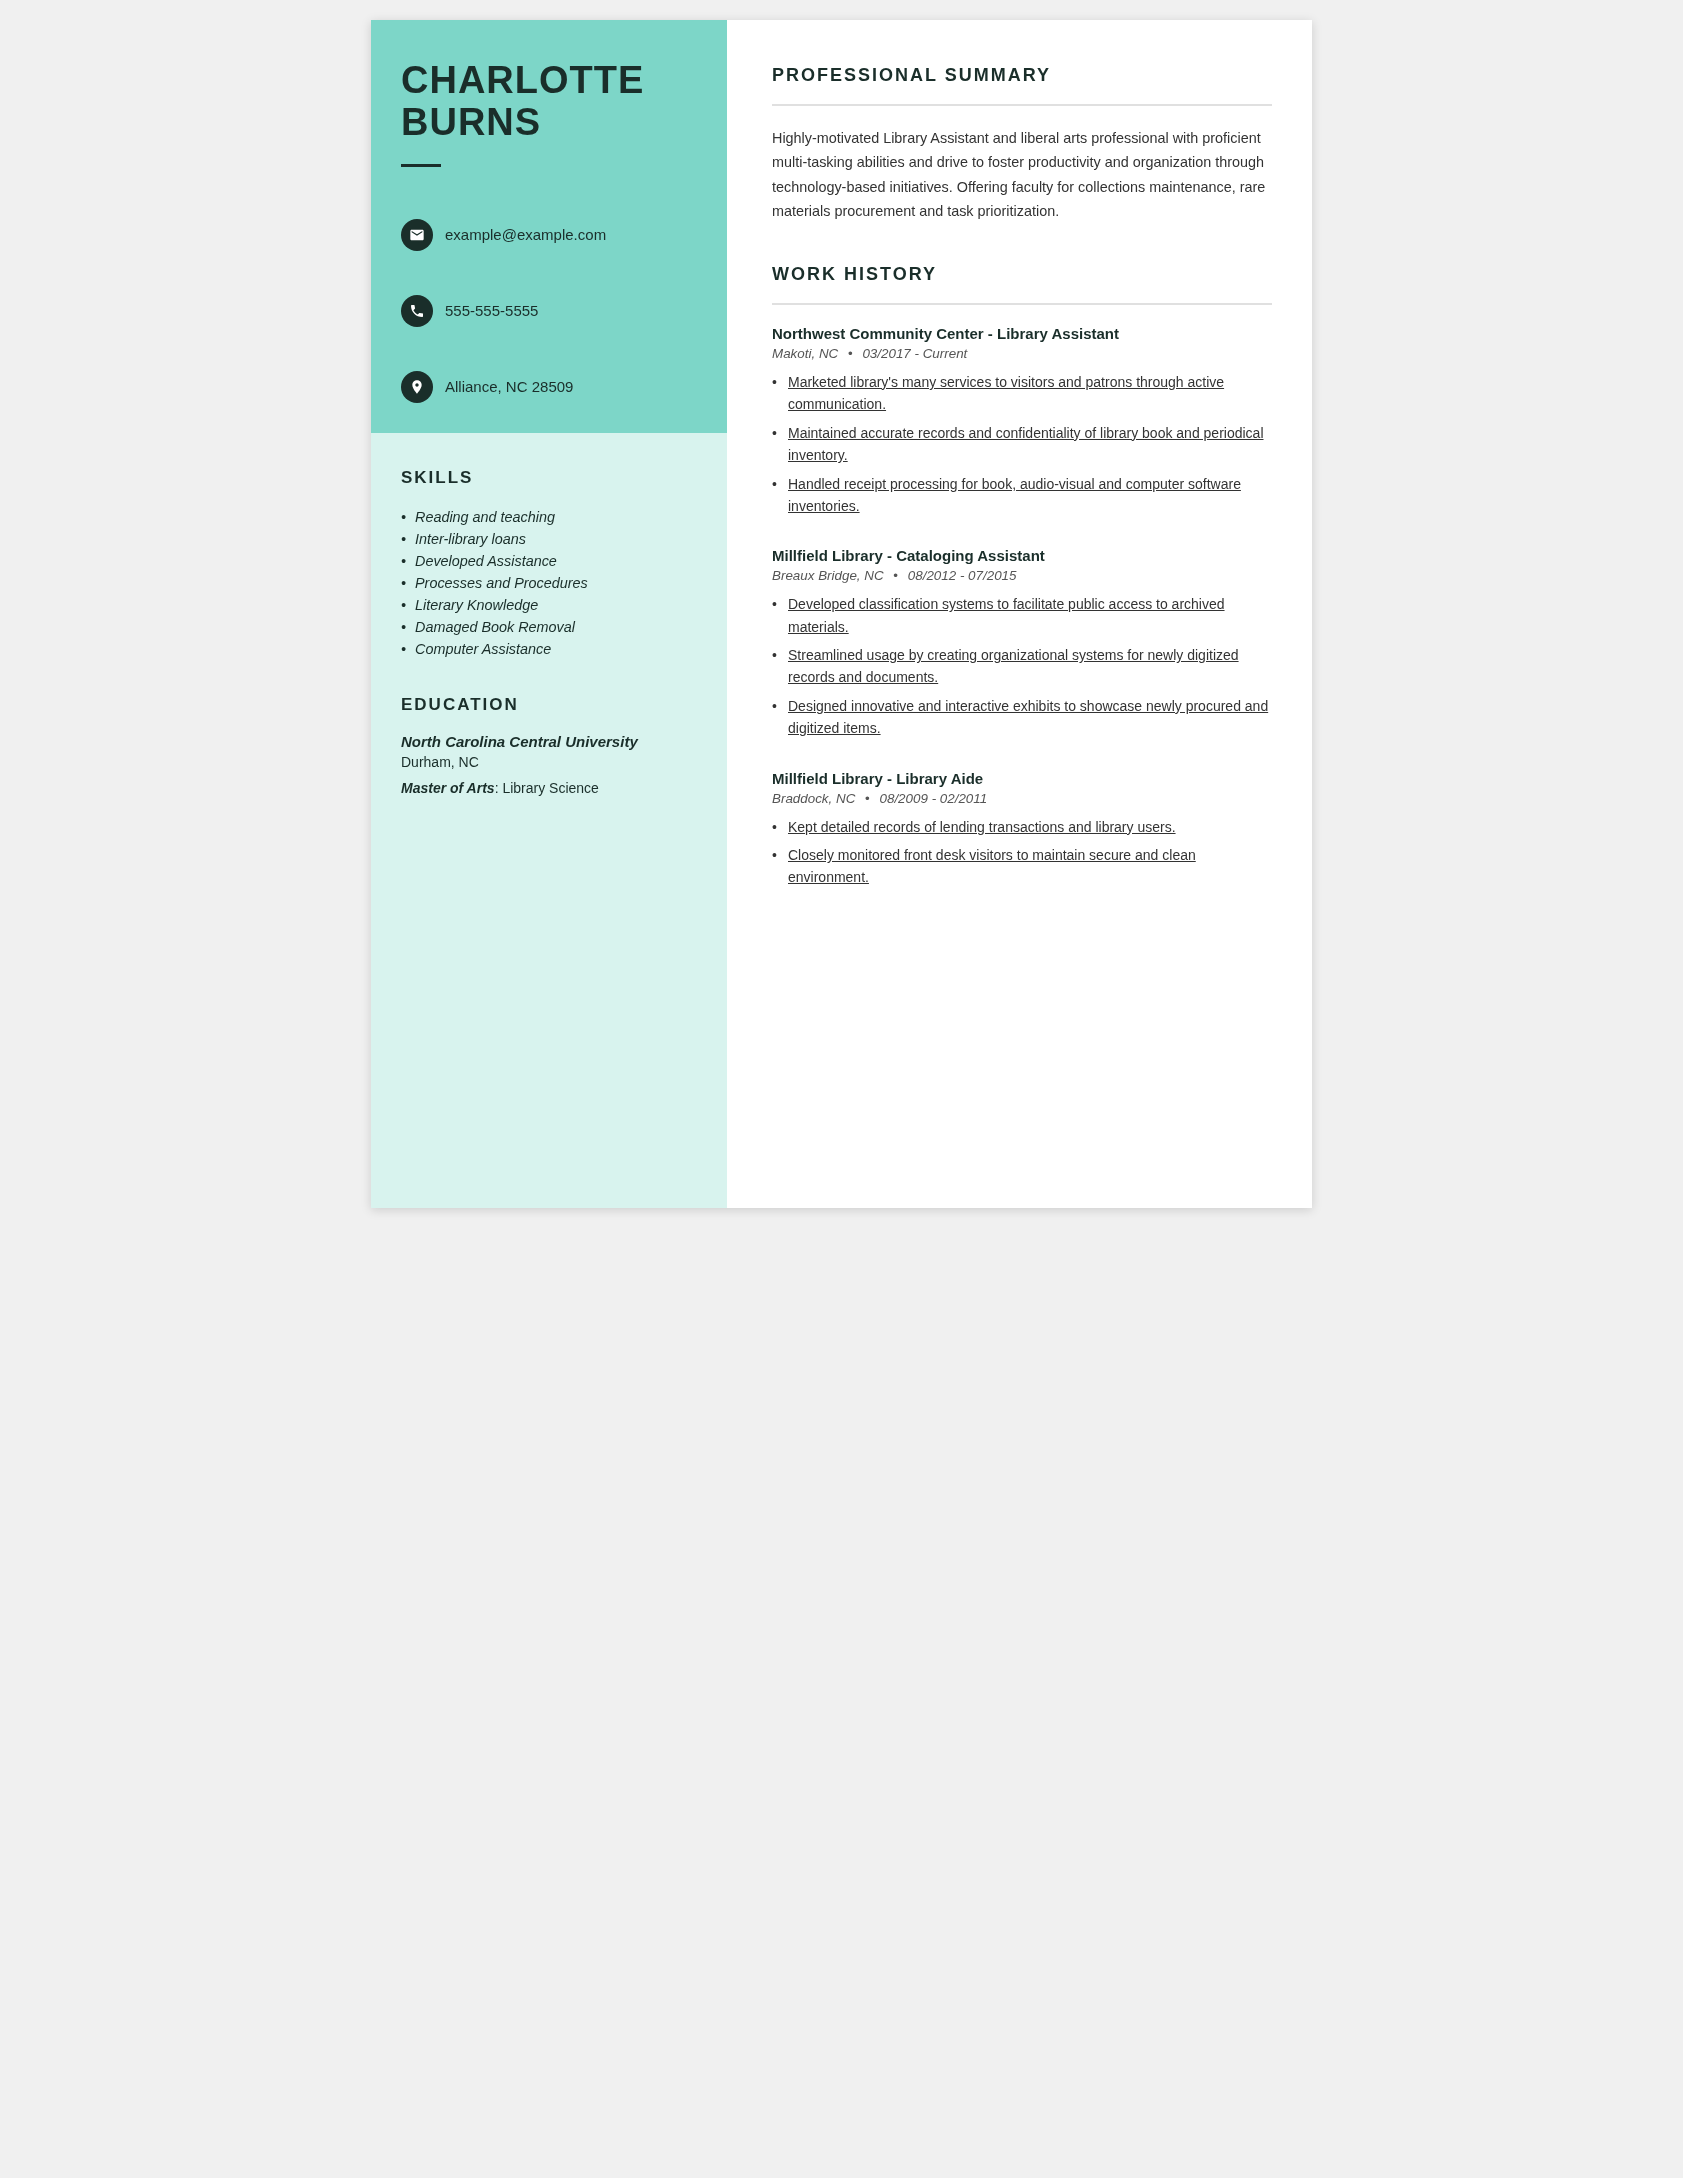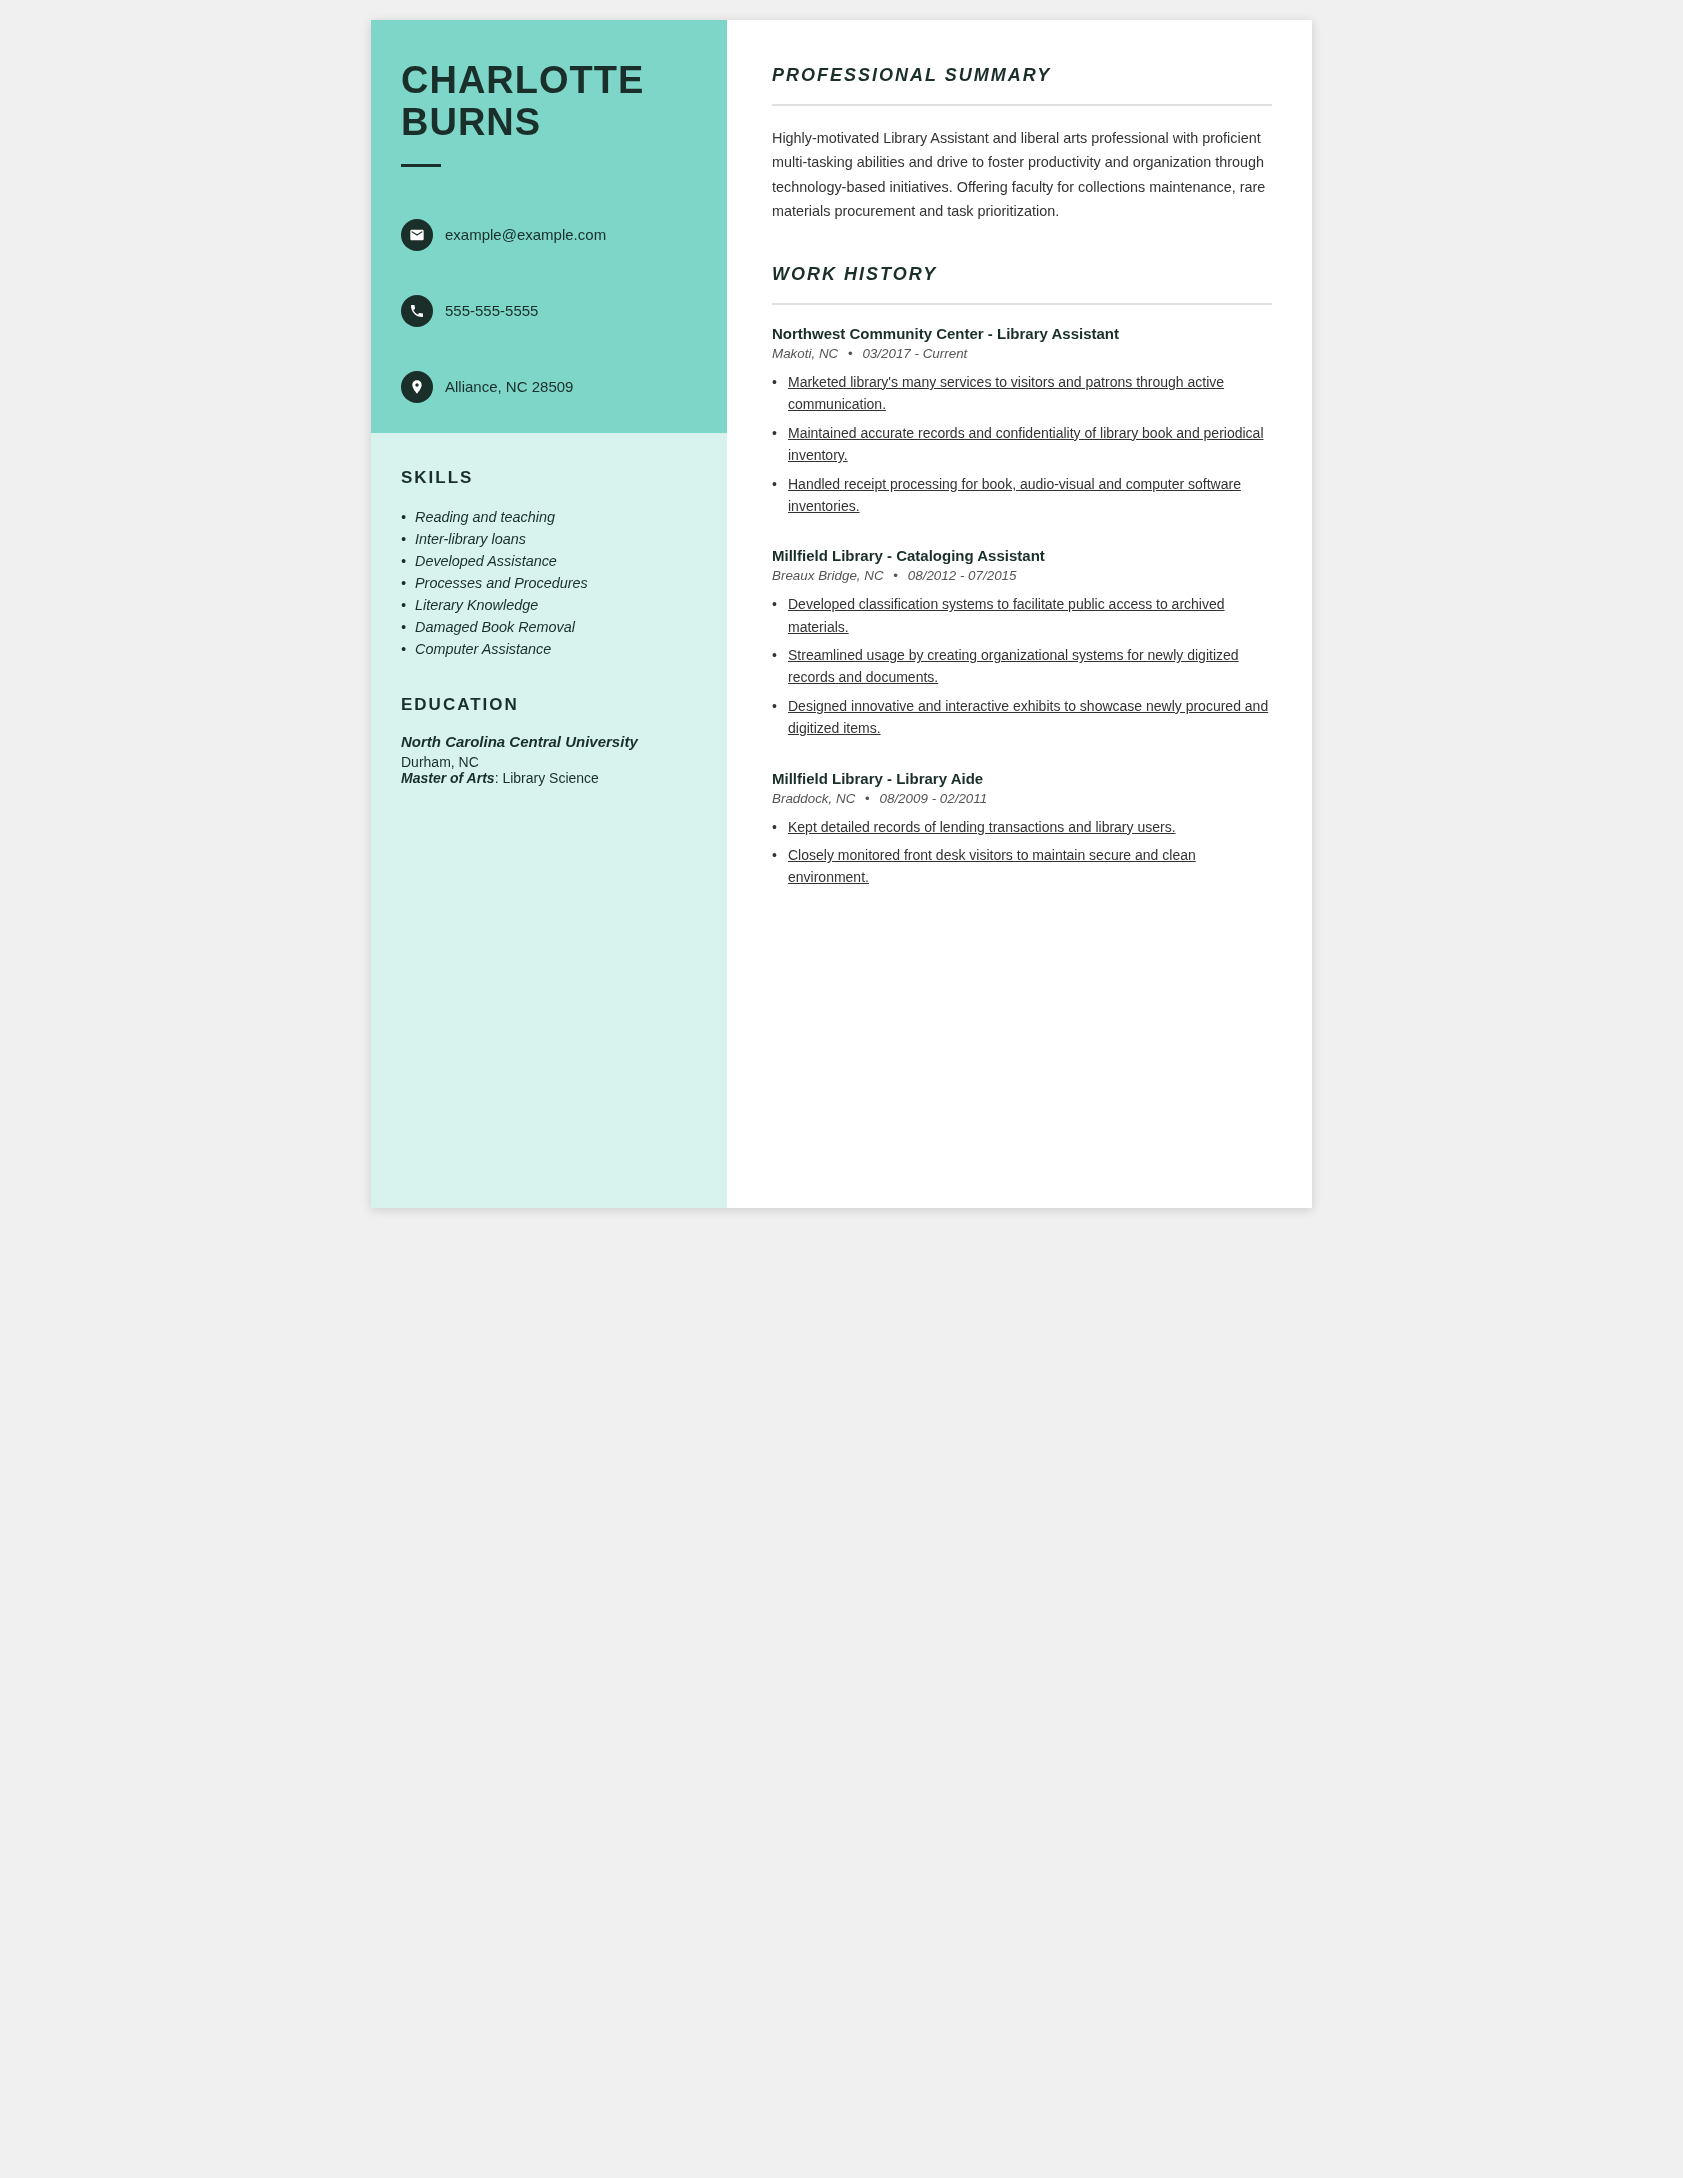--- a/index.html
+++ b/index.html
@@ -111,20 +111,21 @@
     .edu-institution {
       font-size: 15px;
       font-weight: 800;
       color: #1a2e2a;
       margin-bottom: 4px;
       font-style: italic;
     }
     .edu-location {
       font-size: 14px;
       color: #1a2e2a;
+      margin-bottom: 10px;
     }
     .edu-degree {
       font-size: 14px;
       color: #1a2e2a;
     }
     .edu-degree-italic {
       font-style: italic;
       font-weight: 700;
     }
     
@@ -137,21 +138,20 @@
       margin-bottom: 40px;
     }
     .right-section-heading {
       font-size: 18px;
       font-weight: 900;
       color: #1a2e2a;
       text-transform: uppercase;
       letter-spacing: 2px;
       margin-bottom: 18px;
       padding-bottom: 0;
-      font-style: italic;
     }
     .summary-text {
       font-size: 14.4px;
       color: #333;
       line-height: 1.7;
     }
     .work-entry {
       margin-bottom: 30px;
     }
     .work-title {

